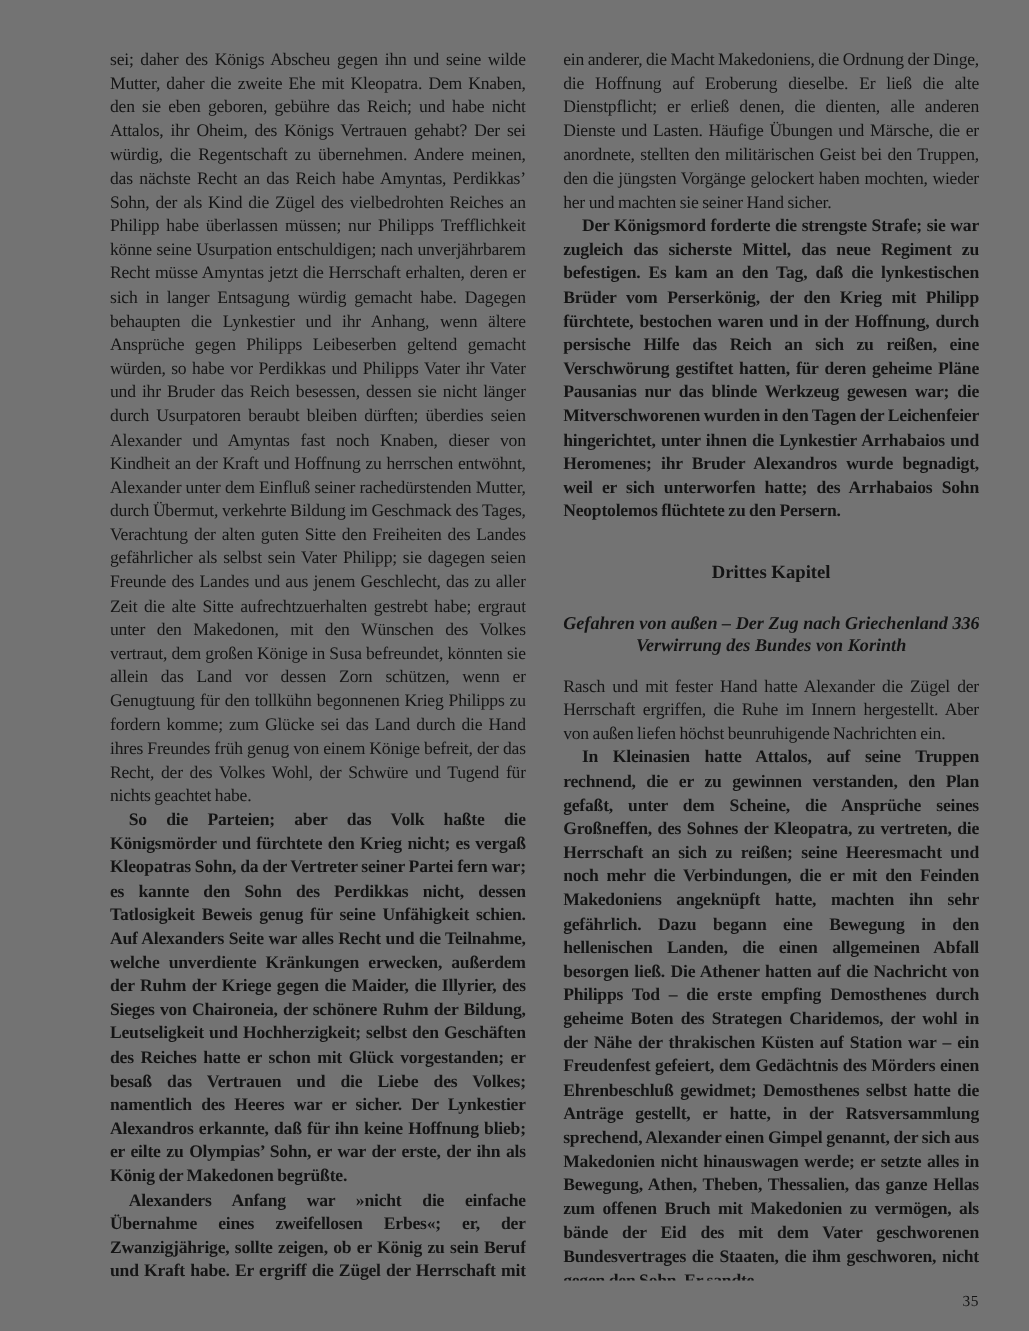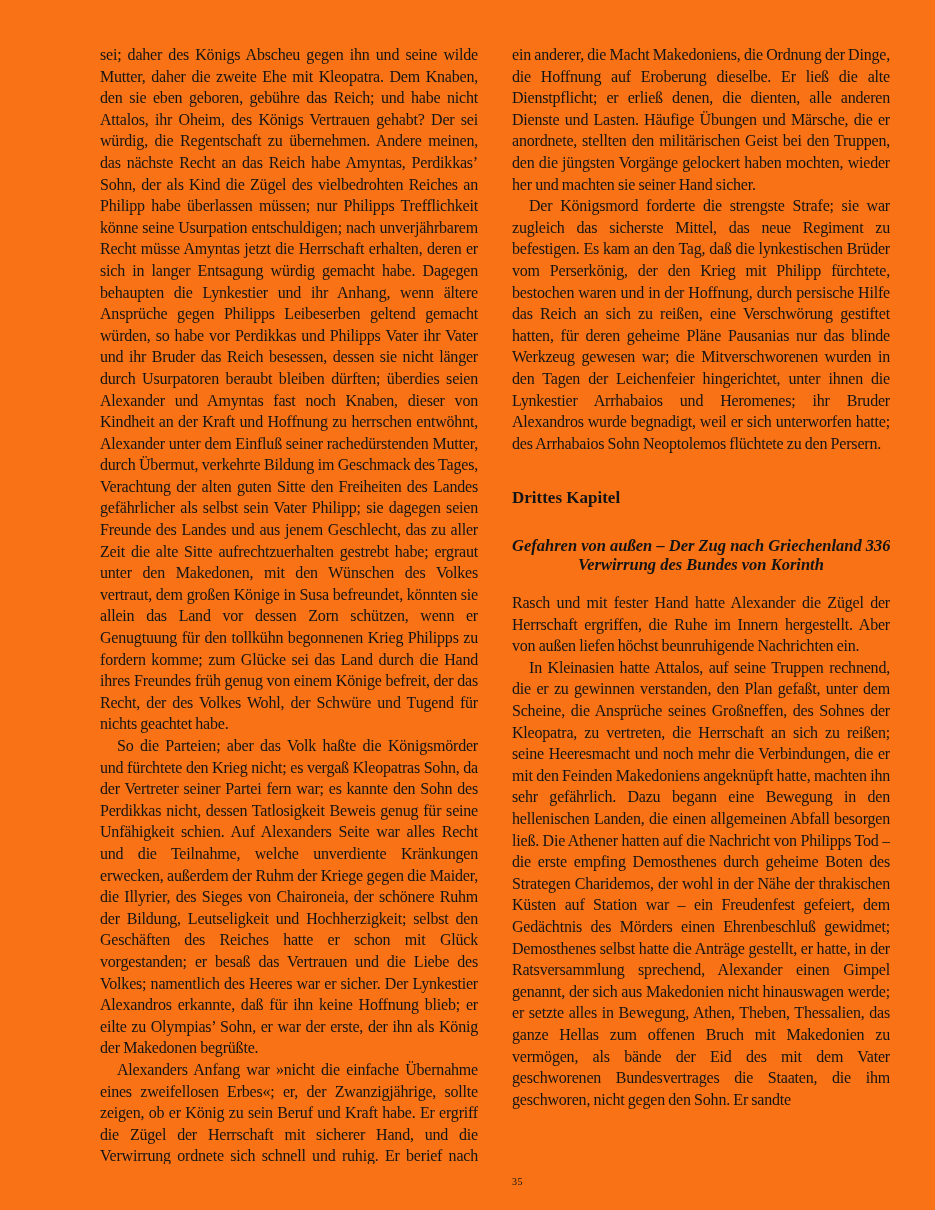--- a/index.html
+++ b/index.html
@@ -4,21 +4,21 @@
 <style>
   html, body {
     margin: 0;
     padding: 0;
     background: #ffffff;
   }
   .page {
     position: relative;
     width: 935px;
     height: 1210px;
-    background: #f97316;
+    background: #737373;
     color: #141414;
     font-family: "Liberation Serif", serif;
     overflow: hidden;
   }
   .col {
     position: absolute;
     top: 44px;
     width: 378px;
     height: 1120px;
     overflow: hidden;
@@ -29,23 +29,24 @@
     word-spacing: -0.5px;
     hyphens: auto;
     -webkit-hyphens: auto;
   }
   .col-left  { left: 100px; }
   .col-right { left: 512px; }
   .col p {
     margin: 0;
     padding: 0;
   }
-  .col p.indent { text-indent: 17px; }
+  .col p.indent { text-indent: 17px; font-weight: bold; }
   .chapter-heading {
     margin: 33px 0 27px 0;
+    text-align: center;
     font-weight: bold;
     font-size: 17px;
     letter-spacing: 0;
     word-spacing: 0;
   }
   .chapter-summary {
     margin: 0 0 17px 0;
     text-align: center;
     font-weight: bold;
     font-style: italic;
@@ -53,21 +54,22 @@
     line-height: 19.6px;
     letter-spacing: 0;
     word-spacing: 0;
   }
   .chapter-summary div { white-space: nowrap; }
   .page-number {
     position: absolute;
     top: 1176px;
     left: 512px;
     width: 378px;
-    font-size: 10px;
+    text-align: right;
+    font-size: 14px;
     letter-spacing: 0.5px;
   }
 </style>
 </head>
 <body>
 
 <div class="page">
 
   <div class="col col-left">
     <p>sei; daher des Königs Abscheu gegen ihn und seine wilde Mutter, daher die zweite Ehe mit Kleopatra. Dem Knaben, den sie eben geboren, gebühre das Reich; und habe nicht Attalos, ihr Oheim, des Königs Vertrauen gehabt? Der sei würdig, die Regentschaft zu übernehmen. Andere meinen, das nächste Recht an das Reich habe Amyntas, Perdikkas’ Sohn, der als Kind die Zügel des vielbedrohten Reiches an Philipp habe überlassen müssen; nur Philipps Trefflichkeit könne seine Usurpation entschuldigen; nach unverjährbarem Recht müsse Amyntas jetzt die Herrschaft erhalten, deren er sich in langer Entsagung würdig gemacht habe. Dagegen behaupten die Lynkestier und ihr Anhang, wenn ältere Ansprüche gegen Philipps Leibeserben geltend gemacht würden, so habe vor Perdikkas und Philipps Vater ihr Vater und ihr Bruder das Reich besessen, dessen sie nicht länger durch Usurpatoren beraubt bleiben dürften; überdies seien Alexander und Amyntas fast noch Knaben, dieser von Kindheit an der Kraft und Hoffnung zu herrschen entwöhnt, Alexander unter dem Einfluß seiner rachedürstenden Mutter, durch Übermut, verkehrte Bildung im Geschmack des Tages, Verachtung der alten guten Sitte den Freiheiten des Landes gefährlicher als selbst sein Vater Philipp; sie dagegen seien Freunde des Landes und aus jenem Geschlecht, das zu aller Zeit die alte Sitte aufrechtzuerhalten gestrebt habe; ergraut unter den Makedonen, mit den Wünschen des Volkes vertraut, dem großen Könige in Susa befreundet, könnten sie allein das Land vor dessen Zorn schützen, wenn er Genugtuung für den tollkühn begonnenen Krieg Philipps zu fordern komme; zum Glücke sei das Land durch die Hand ihres Freundes früh genug von einem Könige befreit, der das Recht, der des Volkes Wohl, der Schwüre und Tugend für nichts geachtet habe.</p>

